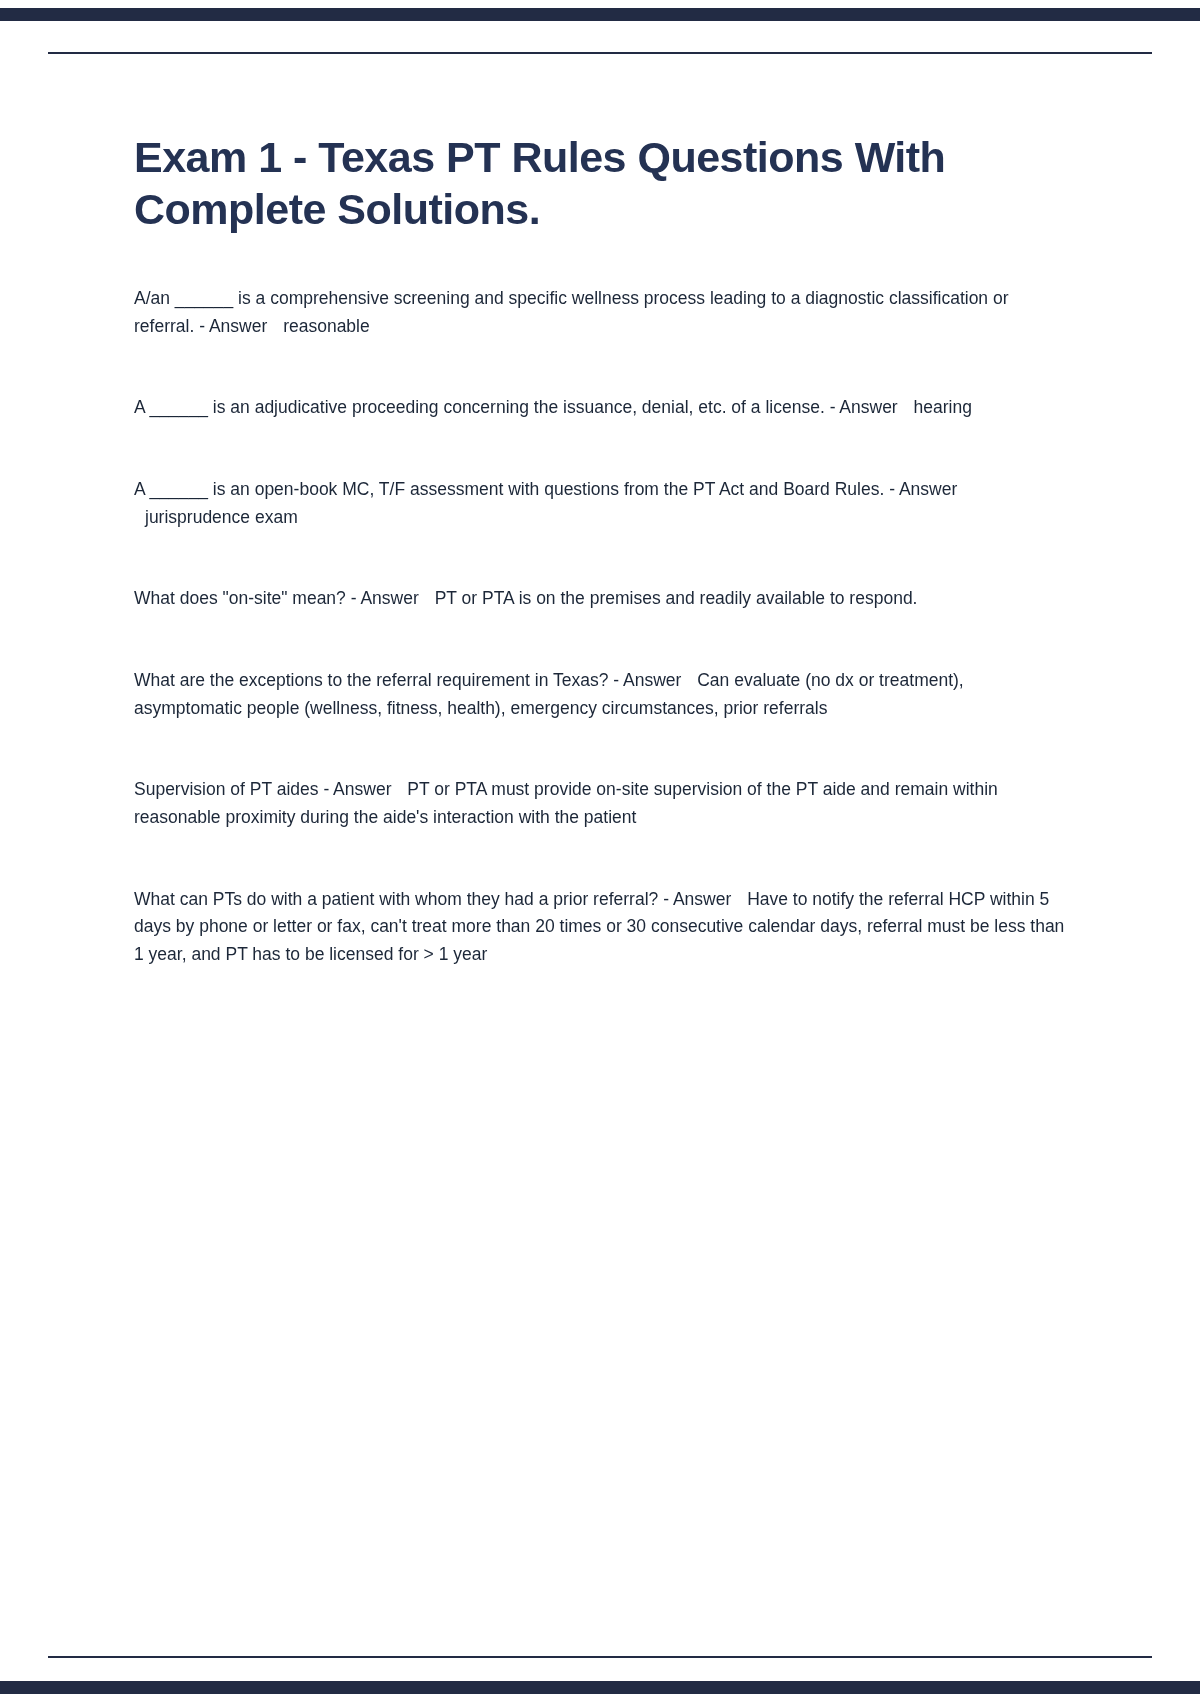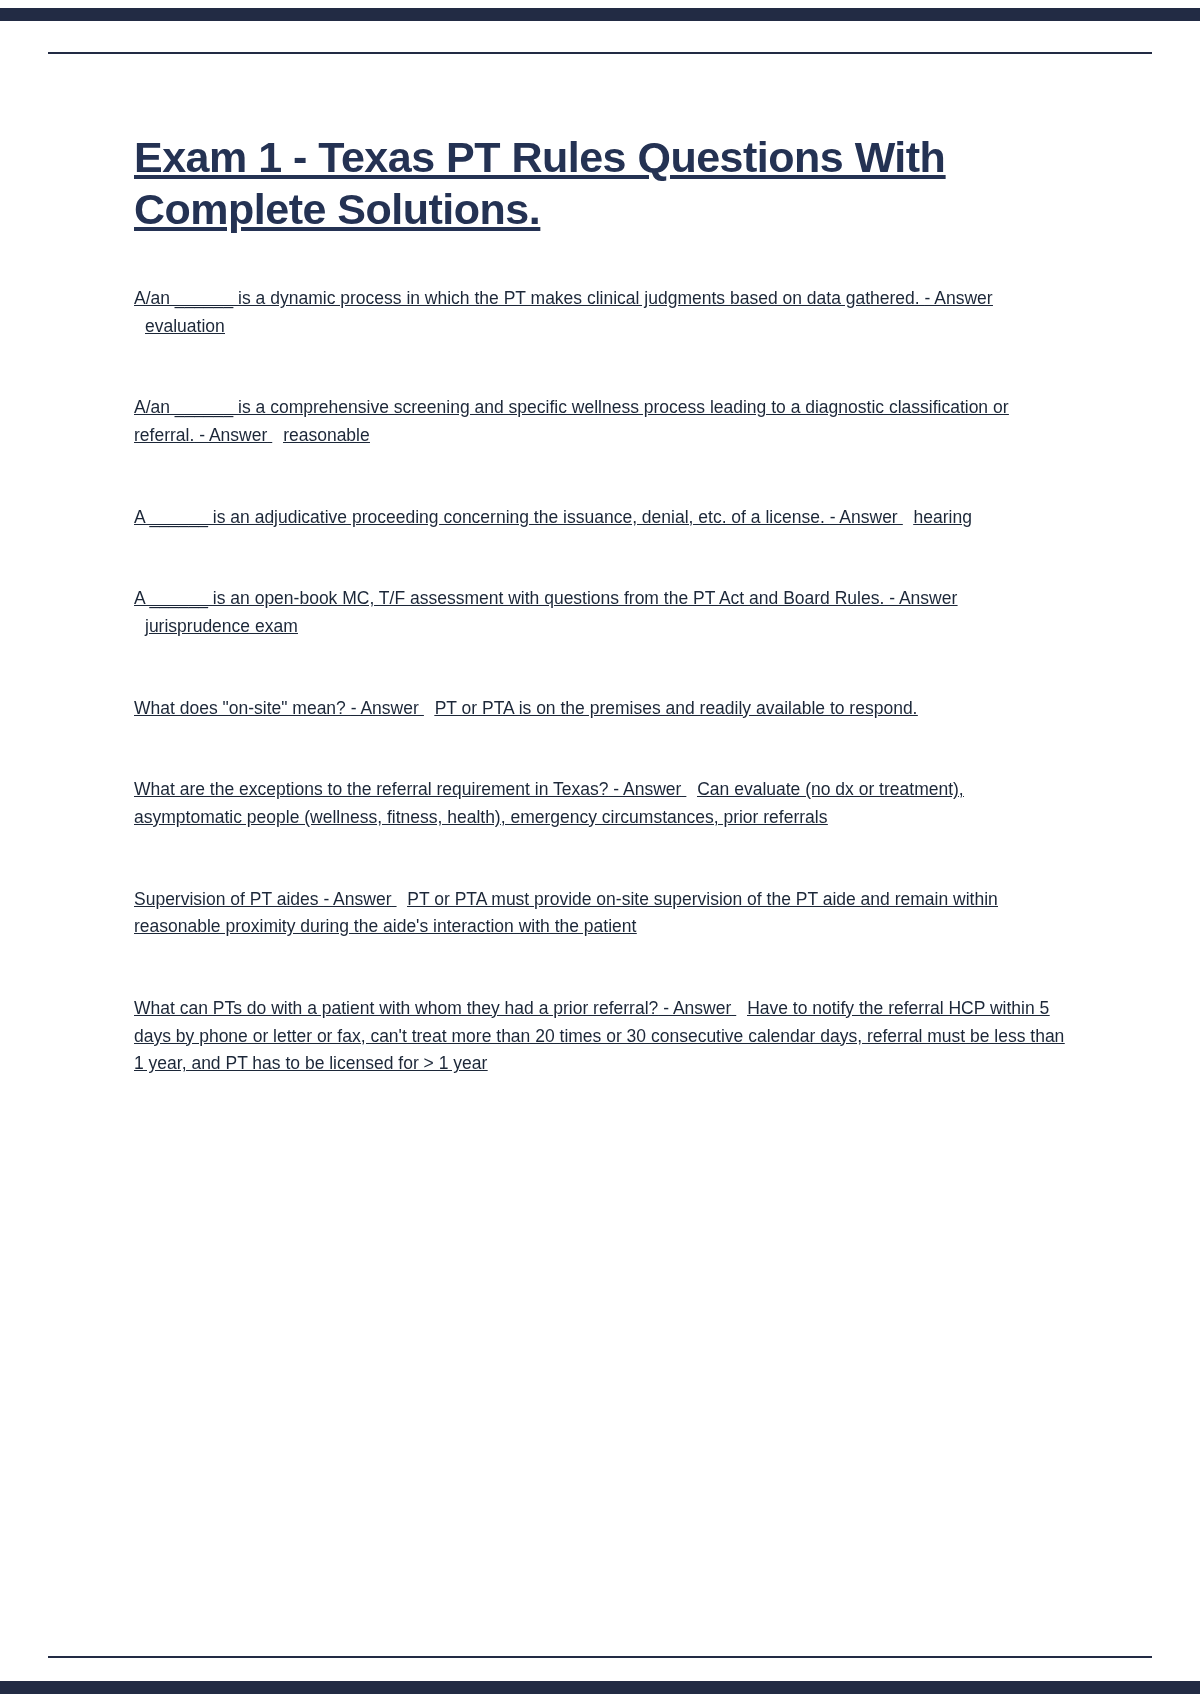--- a/index.html
+++ b/index.html
@@ -1,15 +1,15 @@
 <!DOCTYPE html>
 <html><head>
 <meta charset="utf-8">
 <style>
-  * { margin: 0; padding: 0; box-sizing: border-box; text-decoration: underline; }
+  * { margin: 0; padding: 0; box-sizing: border-box; }
   html, body { background: #e9e9e9; }
   .page {
     position: relative;
     width: 1200px;
     height: 1700px;
     margin: 0 auto;
     background: #ffffff;
     font-family: "Liberation Sans", sans-serif;
     overflow: hidden;
   }
@@ -61,25 +61,20 @@
 <div class="page">
 
   <div class="bar bar-top"></div>
   <div class="rule rule-top"></div>
 
   <div class="content">
 
     <h1 class="doc-title">Exam 1 - Texas PT Rules Questions With
 Complete Solutions.</h1>
 
-    <p class="qa">
-      <span class="q">A/an ______ is a dynamic process in which the PT makes clinical judgments based on data gathered.</span>
-      <span class="alabel">- Answer</span>
-      <span class="ans">evaluation</span>
-    </p>
 
     <p class="qa">
       <span class="q">A/an ______ is a comprehensive screening and specific wellness process leading to a diagnostic classification or referral.</span>
       <span class="alabel">- Answer</span>
       <span class="ans">reasonable</span>
     </p>
 
     <p class="qa">
       <span class="q">A ______ is an adjudicative proceeding concerning the issuance, denial, etc. of a license.</span>
       <span class="alabel">- Answer</span>

